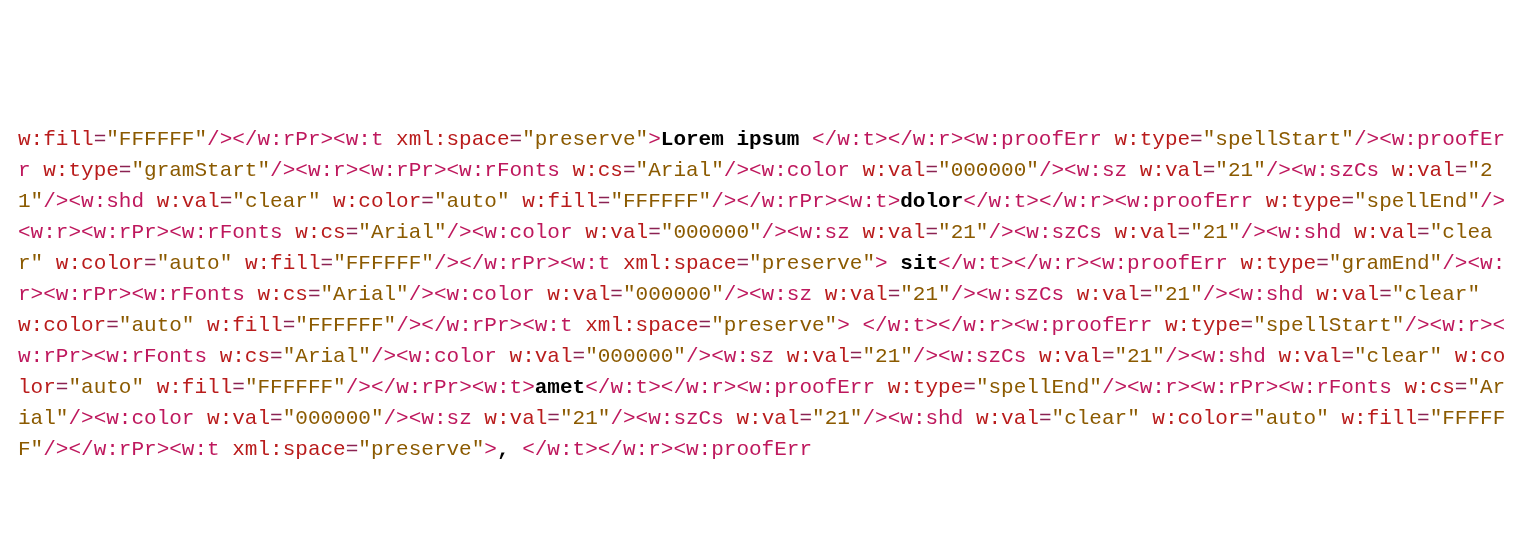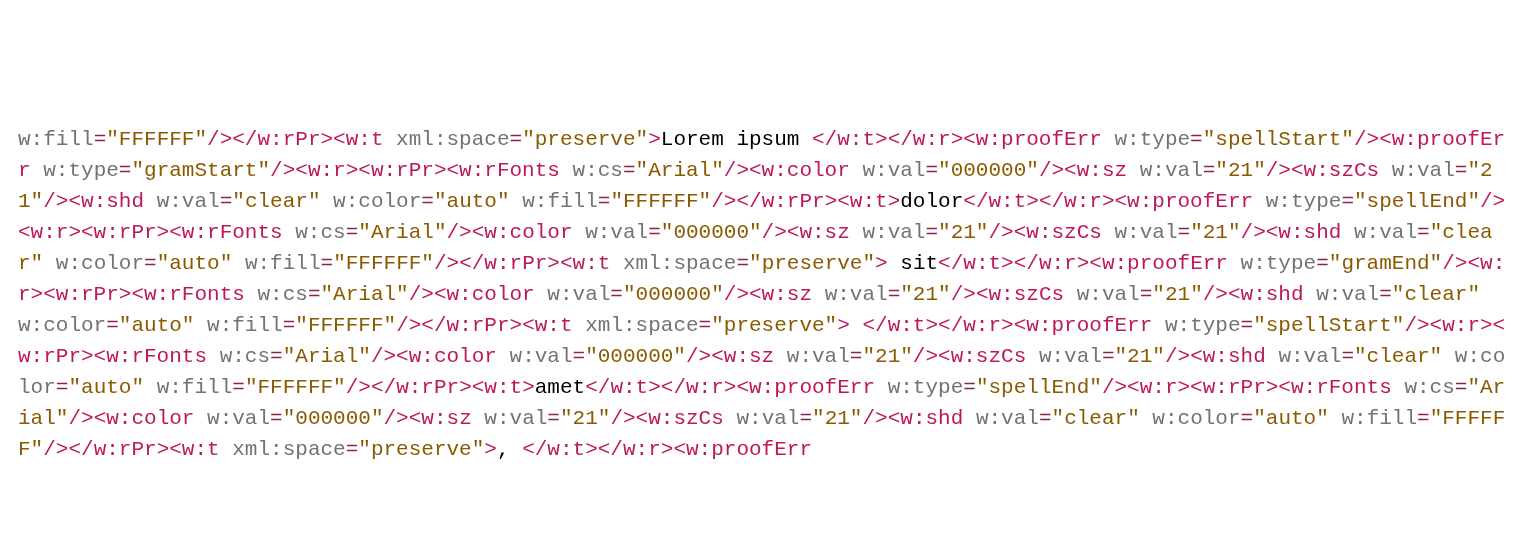--- a/index.html
+++ b/index.html
@@ -14,24 +14,24 @@
     overflow: hidden;
   }
   .code {
     padding: 0 18px 0 18px;
     width: 1530px;
     box-sizing: border-box;
     white-space: pre-wrap;
     word-break: break-all;
   }
   .tag { color: #be185d; }
-  .attrname { color: #737373; }
+  .attrname { color: #b91c1c; }
   .punct { color: #8b2252; }
   .attrval { color: #8b5a00; }
-  .txt { color: #000000; }
+  .txt { color: #000000; font-weight: bold; }
 </style>
 </head>
 <body>
 
 
 
 <div class="code" id="code"><span class="attrname">w:fill</span><span class="punct">=</span><span class="attrval">"FFFFFF"</span><span class="tag">/&gt;&lt;/w:rPr&gt;&lt;w:t</span><span class="txt"> </span><span class="attrname">xml:space</span><span class="punct">=</span><span class="attrval">"preserve"</span><span class="tag">&gt;</span><span class="txt">Lorem ipsum </span><span class="tag">&lt;/w:t&gt;&lt;/w:r&gt;&lt;w:proofErr</span><span class="txt"> </span><span class="attrname">w:type</span><span class="punct">=</span><span class="attrval">"spellStart"</span><span class="tag">/&gt;&lt;w:proofErr</span><span class="txt"> </span><span class="attrname">w:type</span><span class="punct">=</span><span class="attrval">"gramStart"</span><span class="tag">/&gt;&lt;w:r&gt;&lt;w:rPr&gt;&lt;w:rFonts</span><span class="txt"> </span><span class="attrname">w:cs</span><span class="punct">=</span><span class="attrval">"Arial"</span><span class="tag">/&gt;&lt;w:color</span><span class="txt"> </span><span class="attrname">w:val</span><span class="punct">=</span><span class="attrval">"000000"</span><span class="tag">/&gt;&lt;w:sz</span><span class="txt"> </span><span class="attrname">w:val</span><span class="punct">=</span><span class="attrval">"21"</span><span class="tag">/&gt;&lt;w:szCs</span><span class="txt"> </span><span class="attrname">w:val</span><span class="punct">=</span><span class="attrval">"21"</span><span class="tag">/&gt;&lt;w:shd</span><span class="txt"> </span><span class="attrname">w:val</span><span class="punct">=</span><span class="attrval">"clear"</span><span class="txt"> </span><span class="attrname">w:color</span><span class="punct">=</span><span class="attrval">"auto"</span><span class="txt"> </span><span class="attrname">w:fill</span><span class="punct">=</span><span class="attrval">"FFFFFF"</span><span class="tag">/&gt;&lt;/w:rPr&gt;&lt;w:t&gt;</span><span class="txt">dolor</span><span class="tag">&lt;/w:t&gt;&lt;/w:r&gt;&lt;w:proofErr</span><span class="txt"> </span><span class="attrname">w:type</span><span class="punct">=</span><span class="attrval">"spellEnd"</span><span class="tag">/&gt;&lt;w:r&gt;&lt;w:rPr&gt;&lt;w:rFonts</span><span class="txt"> </span><span class="attrname">w:cs</span><span class="punct">=</span><span class="attrval">"Arial"</span><span class="tag">/&gt;&lt;w:color</span><span class="txt"> </span><span class="attrname">w:val</span><span class="punct">=</span><span class="attrval">"000000"</span><span class="tag">/&gt;&lt;w:sz</span><span class="txt"> </span><span class="attrname">w:val</span><span class="punct">=</span><span class="attrval">"21"</span><span class="tag">/&gt;&lt;w:szCs</span><span class="txt"> </span><span class="attrname">w:val</span><span class="punct">=</span><span class="attrval">"21"</span><span class="tag">/&gt;&lt;w:shd</span><span class="txt"> </span><span class="attrname">w:val</span><span class="punct">=</span><span class="attrval">"clear"</span><span class="txt"> </span><span class="attrname">w:color</span><span class="punct">=</span><span class="attrval">"auto"</span><span class="txt"> </span><span class="attrname">w:fill</span><span class="punct">=</span><span class="attrval">"FFFFFF"</span><span class="tag">/&gt;&lt;/w:rPr&gt;&lt;w:t</span><span class="txt"> </span><span class="attrname">xml:space</span><span class="punct">=</span><span class="attrval">"preserve"</span><span class="tag">&gt;</span><span class="txt"> sit</span><span class="tag">&lt;/w:t&gt;&lt;/w:r&gt;&lt;w:proofErr</span><span class="txt"> </span><span class="attrname">w:type</span><span class="punct">=</span><span class="attrval">"gramEnd"</span><span class="tag">/&gt;&lt;w:r&gt;&lt;w:rPr&gt;&lt;w:rFonts</span><span class="txt"> </span><span class="attrname">w:cs</span><span class="punct">=</span><span class="attrval">"Arial"</span><span class="tag">/&gt;&lt;w:color</span><span class="txt"> </span><span class="attrname">w:val</span><span class="punct">=</span><span class="attrval">"000000"</span><span class="tag">/&gt;&lt;w:sz</span><span class="txt"> </span><span class="attrname">w:val</span><span class="punct">=</span><span class="attrval">"21"</span><span class="tag">/&gt;&lt;w:szCs</span><span class="txt"> </span><span class="attrname">w:val</span><span class="punct">=</span><span class="attrval">"21"</span><span class="tag">/&gt;&lt;w:shd</span><span class="txt"> </span><span class="attrname">w:val</span><span class="punct">=</span><span class="attrval">"clear"</span><span class="txt"> </span><span class="attrname">w:color</span><span class="punct">=</span><span class="attrval">"auto"</span><span class="txt"> </span><span class="attrname">w:fill</span><span class="punct">=</span><span class="attrval">"FFFFFF"</span><span class="tag">/&gt;&lt;/w:rPr&gt;&lt;w:t</span><span class="txt"> </span><span class="attrname">xml:space</span><span class="punct">=</span><span class="attrval">"preserve"</span><span class="tag">&gt;</span><span class="txt"> </span><span class="tag">&lt;/w:t&gt;&lt;/w:r&gt;&lt;w:proofErr</span><span class="txt"> </span><span class="attrname">w:type</span><span class="punct">=</span><span class="attrval">"spellStart"</span><span class="tag">/&gt;&lt;w:r&gt;&lt;w:rPr&gt;&lt;w:rFonts</span><span class="txt"> </span><span class="attrname">w:cs</span><span class="punct">=</span><span class="attrval">"Arial"</span><span class="tag">/&gt;&lt;w:color</span><span class="txt"> </span><span class="attrname">w:val</span><span class="punct">=</span><span class="attrval">"000000"</span><span class="tag">/&gt;&lt;w:sz</span><span class="txt"> </span><span class="attrname">w:val</span><span class="punct">=</span><span class="attrval">"21"</span><span class="tag">/&gt;&lt;w:szCs</span><span class="txt"> </span><span class="attrname">w:val</span><span class="punct">=</span><span class="attrval">"21"</span><span class="tag">/&gt;&lt;w:shd</span><span class="txt"> </span><span class="attrname">w:val</span><span class="punct">=</span><span class="attrval">"clear"</span><span class="txt"> </span><span class="attrname">w:color</span><span class="punct">=</span><span class="attrval">"auto"</span><span class="txt"> </span><span class="attrname">w:fill</span><span class="punct">=</span><span class="attrval">"FFFFFF"</span><span class="tag">/&gt;&lt;/w:rPr&gt;&lt;w:t&gt;</span><span class="txt">amet</span><span class="tag">&lt;/w:t&gt;&lt;/w:r&gt;&lt;w:proofErr</span><span class="txt"> </span><span class="attrname">w:type</span><span class="punct">=</span><span class="attrval">"spellEnd"</span><span class="tag">/&gt;&lt;w:r&gt;&lt;w:rPr&gt;&lt;w:rFonts</span><span class="txt"> </span><span class="attrname">w:cs</span><span class="punct">=</span><span class="attrval">"Arial"</span><span class="tag">/&gt;&lt;w:color</span><span class="txt"> </span><span class="attrname">w:val</span><span class="punct">=</span><span class="attrval">"000000"</span><span class="tag">/&gt;&lt;w:sz</span><span class="txt"> </span><span class="attrname">w:val</span><span class="punct">=</span><span class="attrval">"21"</span><span class="tag">/&gt;&lt;w:szCs</span><span class="txt"> </span><span class="attrname">w:val</span><span class="punct">=</span><span class="attrval">"21"</span><span class="tag">/&gt;&lt;w:shd</span><span class="txt"> </span><span class="attrname">w:val</span><span class="punct">=</span><span class="attrval">"clear"</span><span class="txt"> </span><span class="attrname">w:color</span><span class="punct">=</span><span class="attrval">"auto"</span><span class="txt"> </span><span class="attrname">w:fill</span><span class="punct">=</span><span class="attrval">"FFFFFF"</span><span class="tag">/&gt;&lt;/w:rPr&gt;&lt;w:t</span><span class="txt"> </span><span class="attrname">xml:space</span><span class="punct">=</span><span class="attrval">"preserve"</span><span class="tag">&gt;</span><span class="txt">, </span><span class="tag">&lt;/w:t&gt;&lt;/w:r&gt;&lt;w:proofErr</span><span class="txt"> </span></div>
 
 
 

